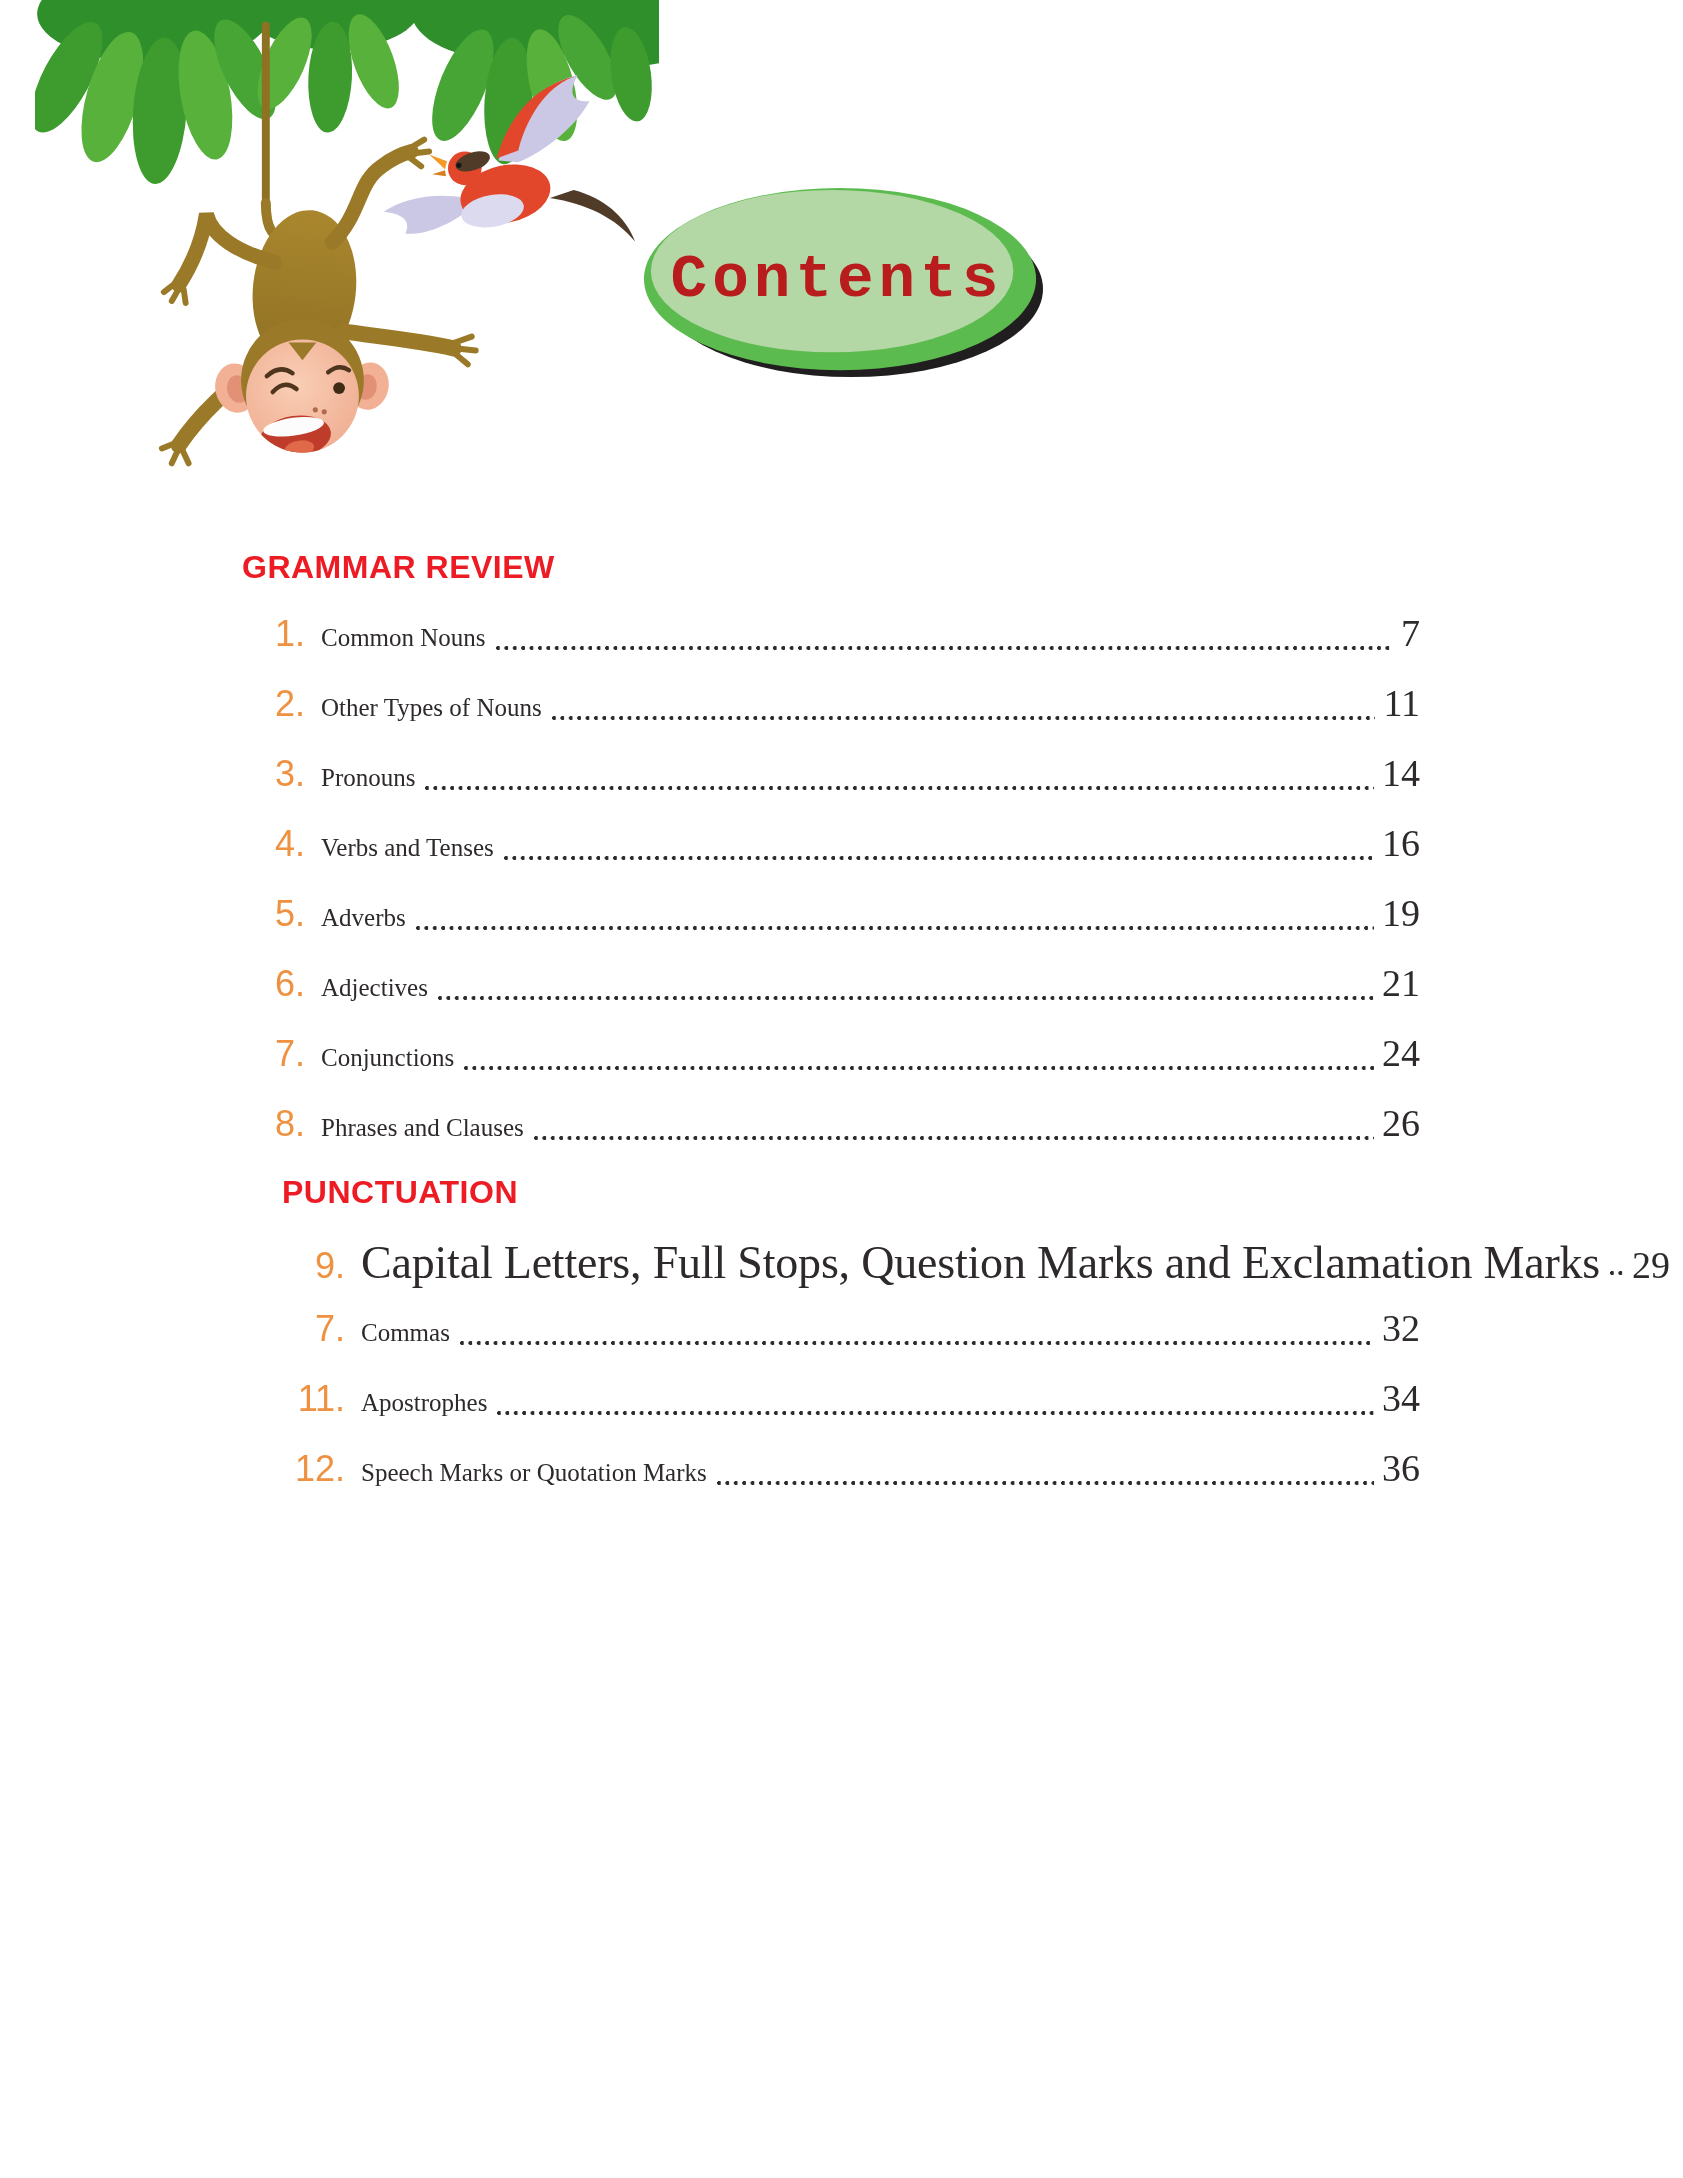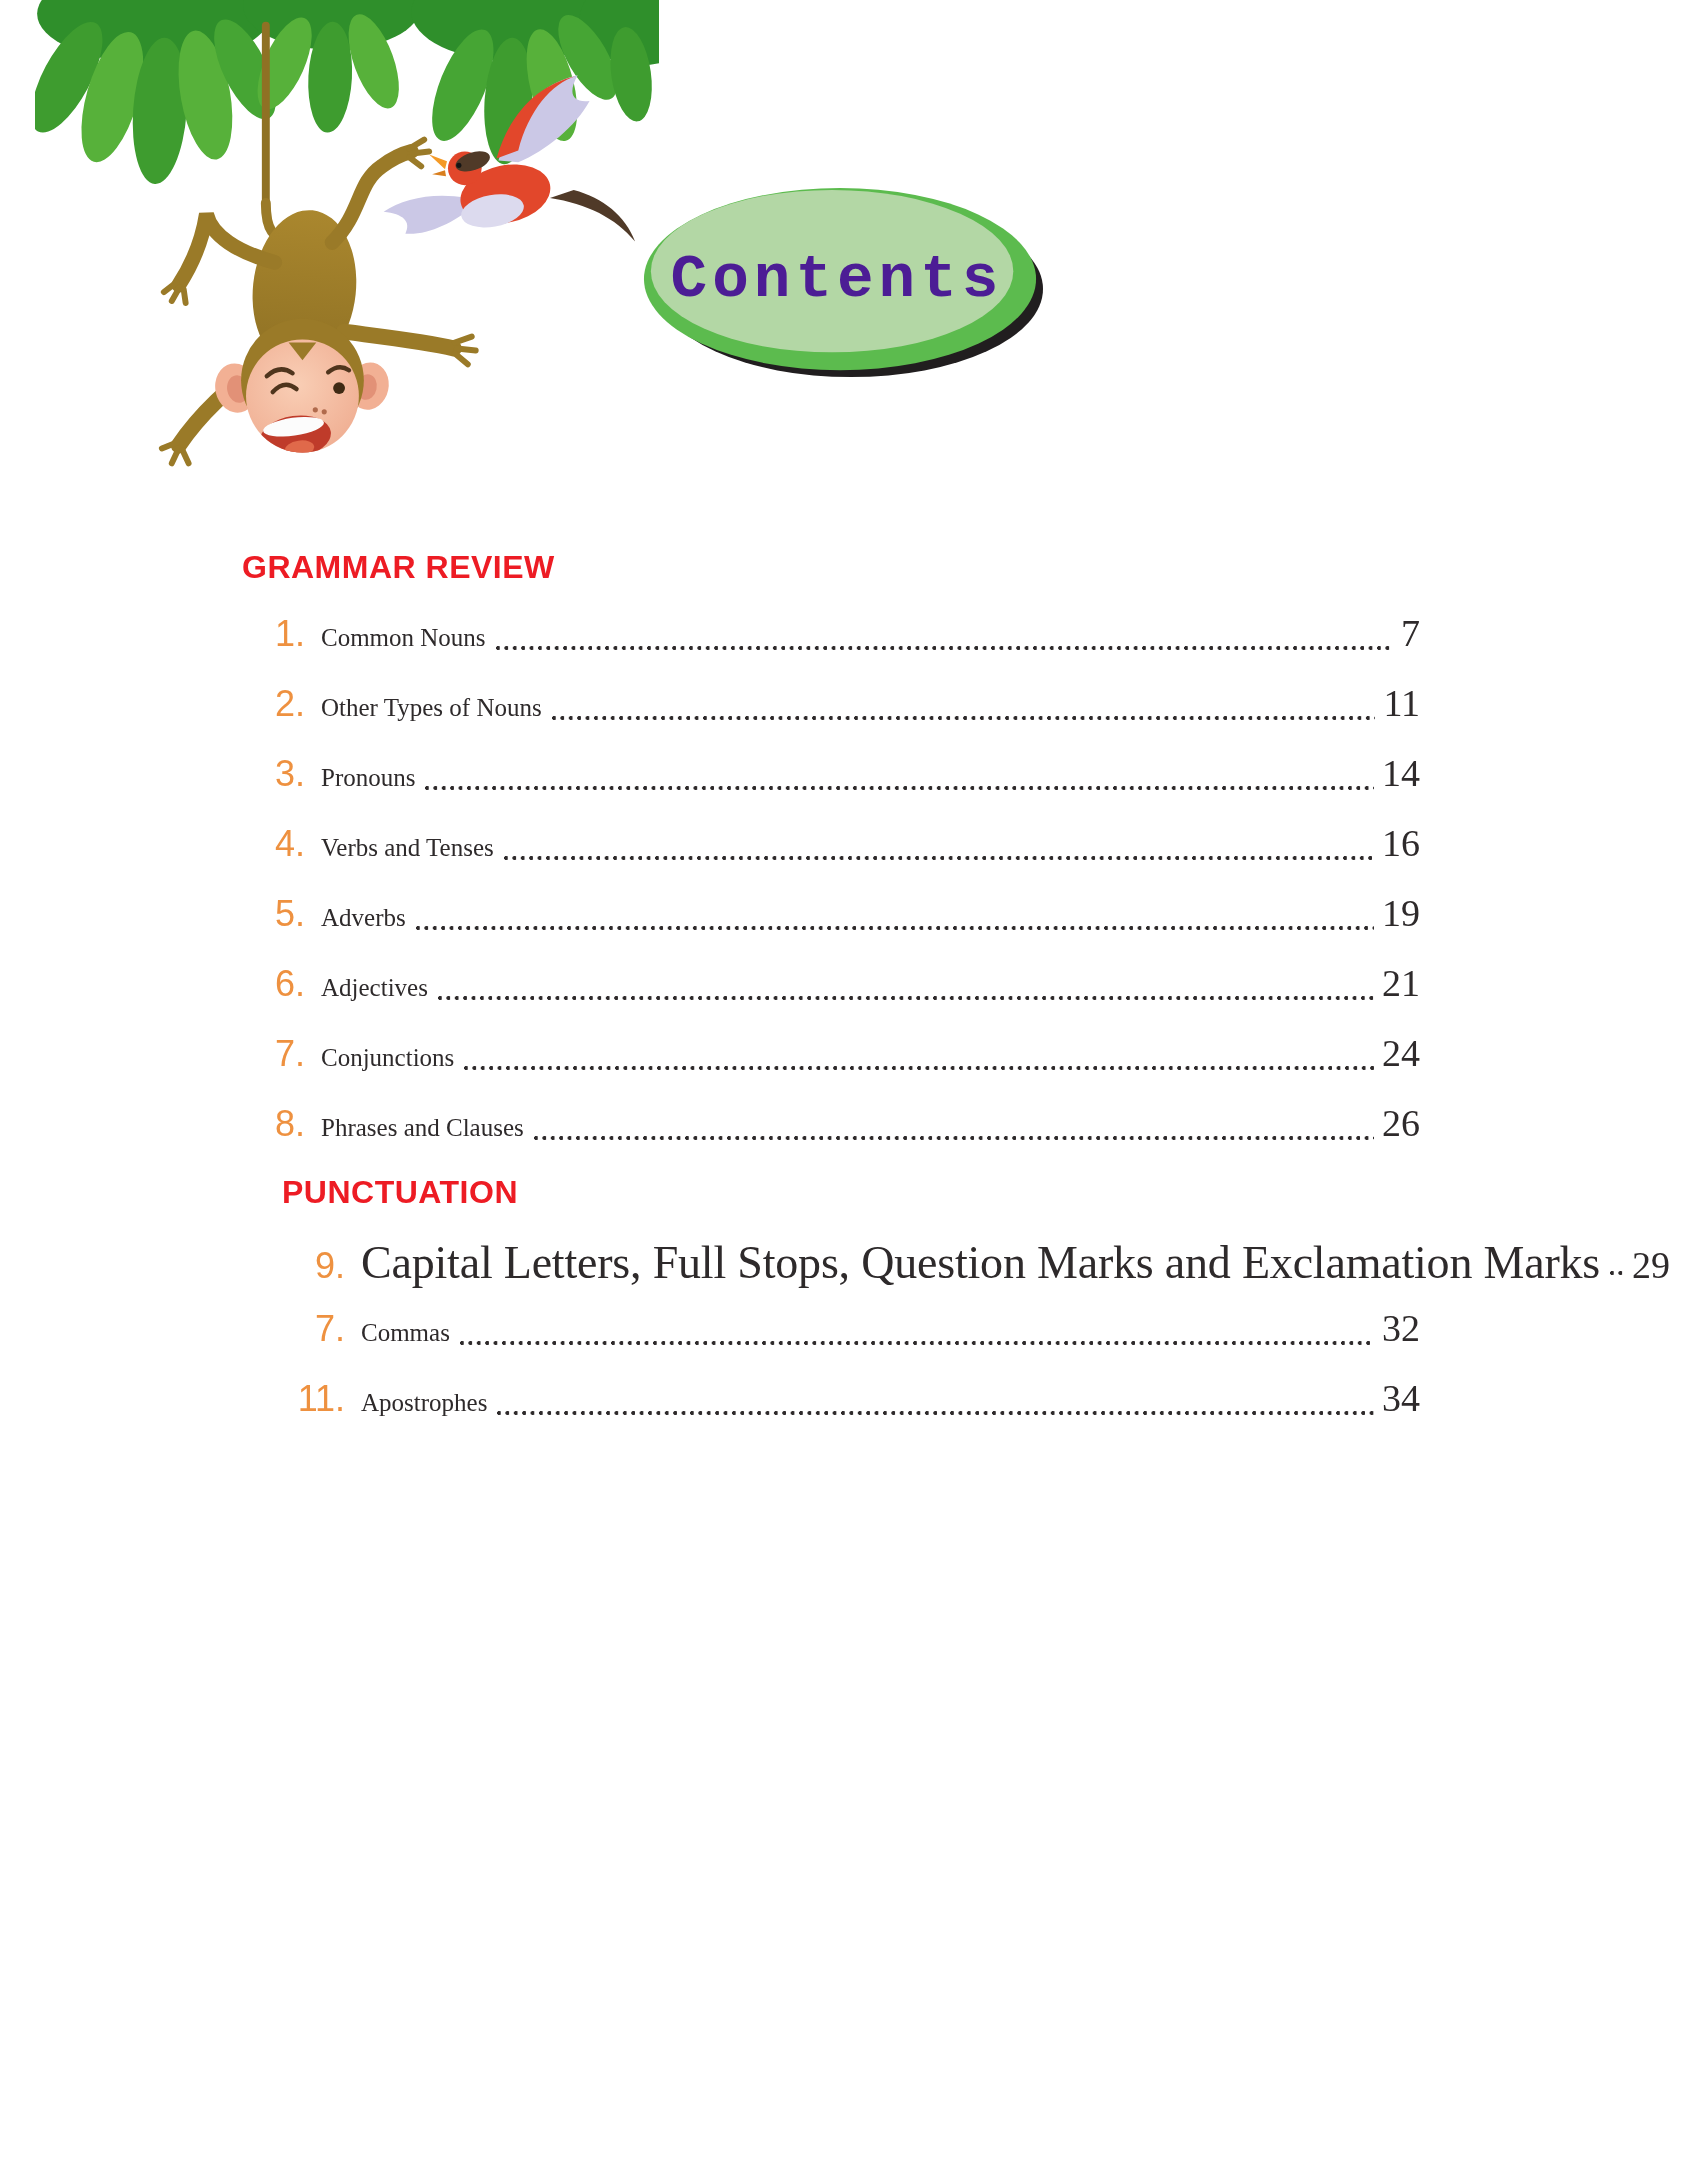--- a/index.html
+++ b/index.html
@@ -10,21 +10,21 @@
   }
   
   .illustration{position:absolute;left:35px;top:0;width:624px;height:495px;}
   
   .badge{position:absolute;left:639px;top:184px;width:408px;height:198px;}
   .badge svg{position:absolute;inset:0;}
   .badge-label{
     position:absolute;left:0;top:0;width:396px;height:190px;
     display:flex;align-items:center;justify-content:center;
     font-family:"Liberation Mono",monospace;font-weight:bold;
-    font-size:61px;letter-spacing:5px;color:#4c1d95;
+    font-size:61px;letter-spacing:5px;color:#b91c1c;
   }
   
   .toc{position:absolute;left:242px;top:550px;width:1178px;}
   .sec{margin:0;}
   .sec + .sec{margin-top:26px;margin-left:40px;}
   .sec-head{
     font-size:32px;line-height:1.1;letter-spacing:0.5px;font-weight:bold;
     color:var(--red);margin:0 0 28px 0;
   }
   .toc-row{display:flex;align-items:baseline;height:46px;margin-bottom:24px;}
@@ -236,17 +236,23 @@
       <span class="title">Commas</span>
       <span class="leader"></span>
       <span class="page-num">32</span>
     </div>
     <div class="toc-row">
       <span class="num">11.</span>
       <span class="title">Apostrophes</span>
       <span class="leader"></span>
       <span class="page-num">34</span>
     </div>
+    <div class="toc-row">
+      <span class="num">12.</span>
+      <span class="title">Speech Marks or Quotation Marks</span>
+      <span class="leader"></span>
+      <span class="page-num">36</span>
+    </div>
   </div>
 
 
 </div>
 
 
 </body></html>

